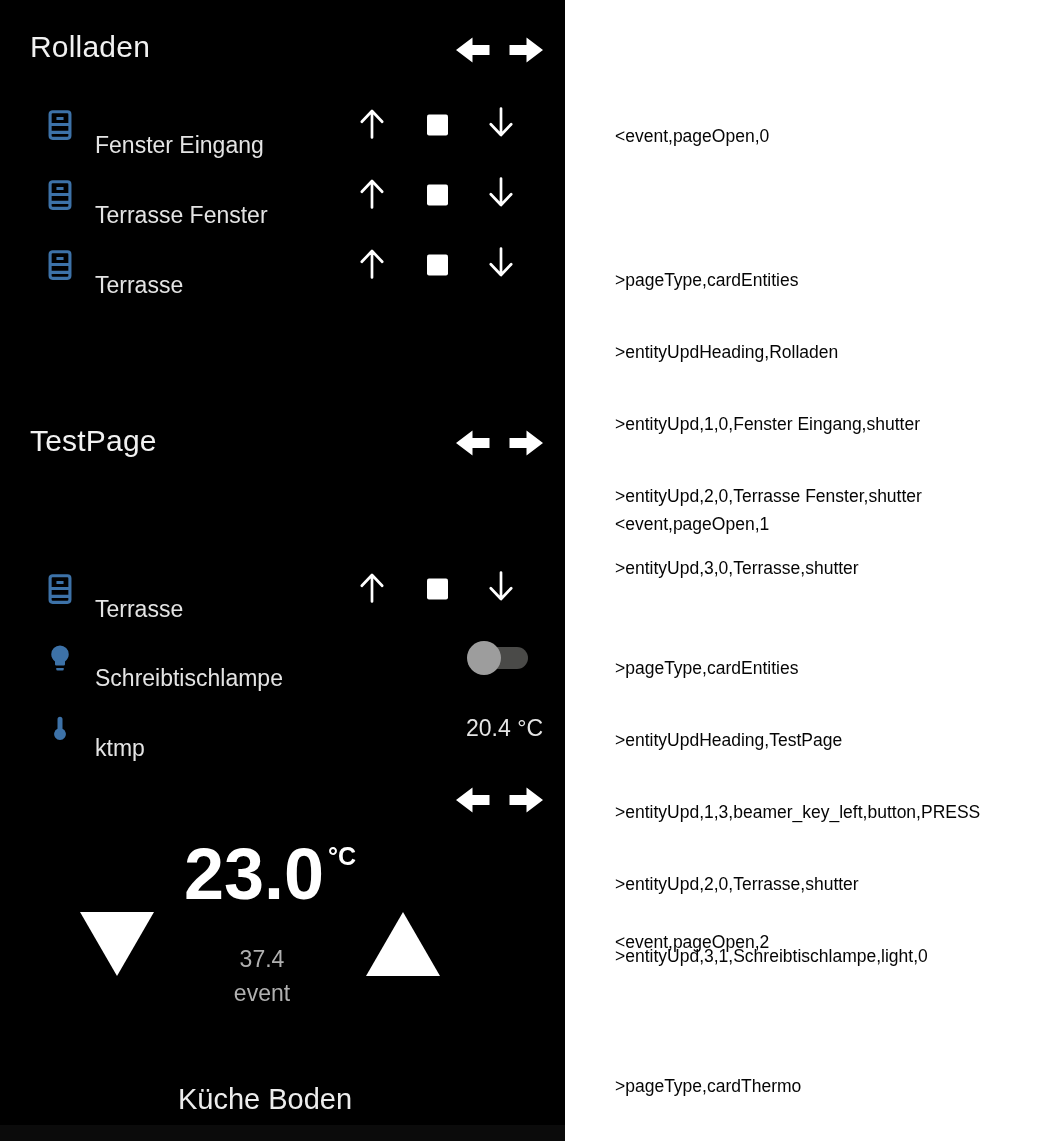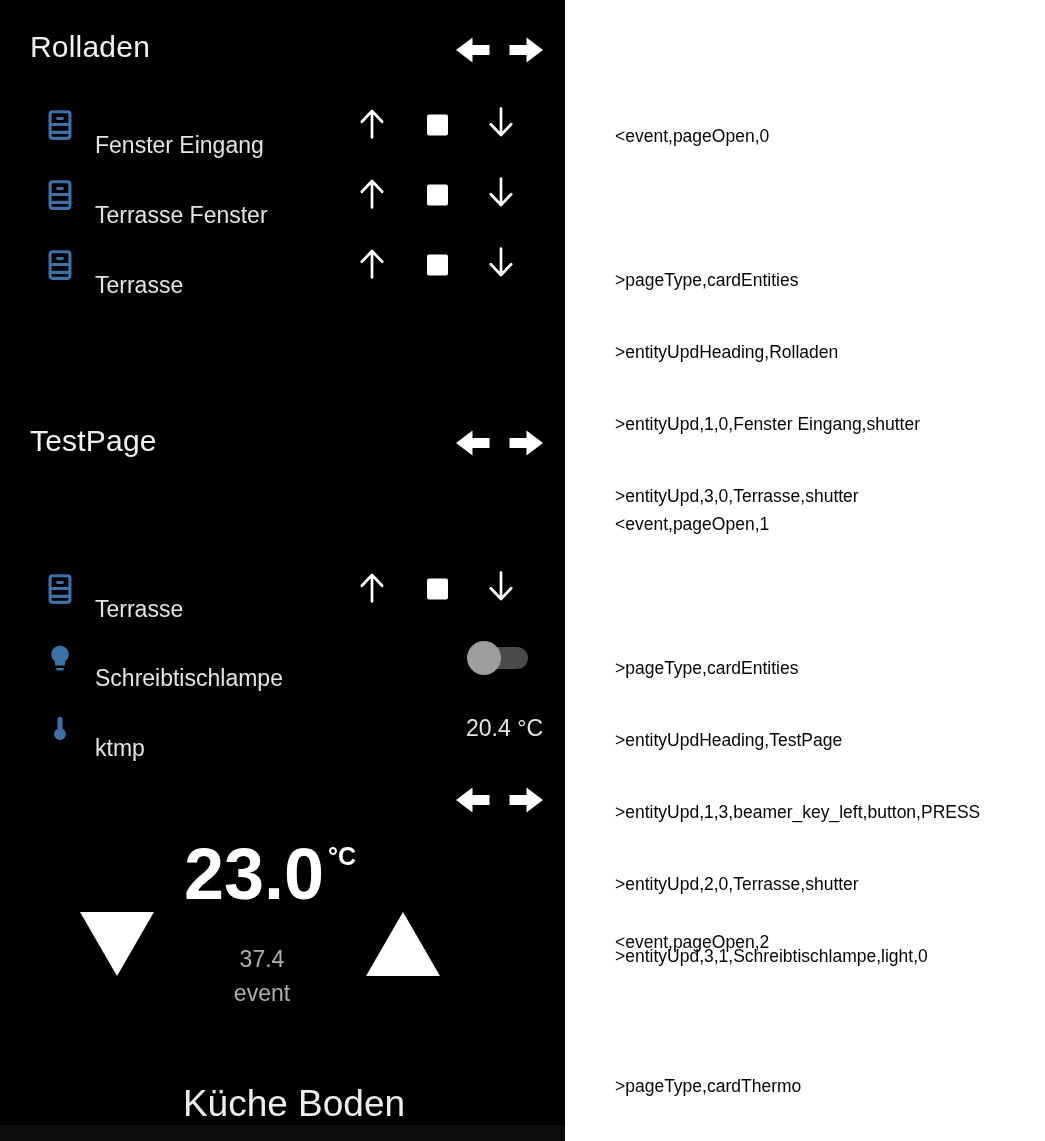--- a/index.html
+++ b/index.html
@@ -29,21 +29,21 @@
   
   .big-temp{position:absolute;left:0;top:838px;width:540px;display:flex;
             justify-content:center;align-items:flex-start;color:#fff;}
   .big-temp .num{font-size:72px;font-weight:bold;line-height:1;}
   .big-temp .unit{font-size:25px;font-weight:bold;margin-top:4px;margin-left:4px;}
   .center-col{position:absolute;left:0;width:524px;text-align:center;color:#b0b0b0;font-size:23px;}
   .tri{position:absolute;width:0;height:0;border-left:37px solid transparent;border-right:37px solid transparent;}
   .tri-down{border-top:64px solid #ffffff;left:80px;top:912px;}
   .tri-up{border-bottom:64px solid #ffffff;left:366px;top:912px;}
   .thermo-title{position:absolute;left:0;top:1083px;width:530px;text-align:center;
-                font-size:37px;color:#ededed;padding-left:29px;}
+                font-size:29px;color:#ededed;}
   .bottom-strip{position:absolute;left:0;top:1125px;width:565px;height:16px;background:#0b0b0b;}
   
   .proto{position:absolute;left:615px;font-size:17.5px;line-height:24px;font-weight:normal;
          color:#050505;white-space:pre;}
   .proto-gap{height:24px;}
 </style>
 </head>
 <body>
 
 <div class="stage">
@@ -193,20 +193,21 @@
 
     <div class="bottom-strip"></div>
   </div>
 
   <div class="proto" style="top:76px">
     <div>&lt;event,pageOpen,0</div>
     <div class="proto-gap"></div>
     <div>&gt;pageType,cardEntities</div>
     <div>&gt;entityUpdHeading,Rolladen</div>
     <div>&gt;entityUpd,1,0,Fenster Eingang,shutter</div>
+    <div>&gt;entityUpd,2,0,Terrasse Fenster,shutter</div>
     <div>&gt;entityUpd,3,0,Terrasse,shutter</div>
   </div>
 
   <div class="proto" style="top:464px">
     <div>&lt;event,pageOpen,1</div>
     <div class="proto-gap"></div>
     <div>&gt;pageType,cardEntities</div>
     <div>&gt;entityUpdHeading,TestPage</div>
     <div>&gt;entityUpd,1,3,beamer_key_left,button,PRESS</div>
     <div>&gt;entityUpd,2,0,Terrasse,shutter</div>

